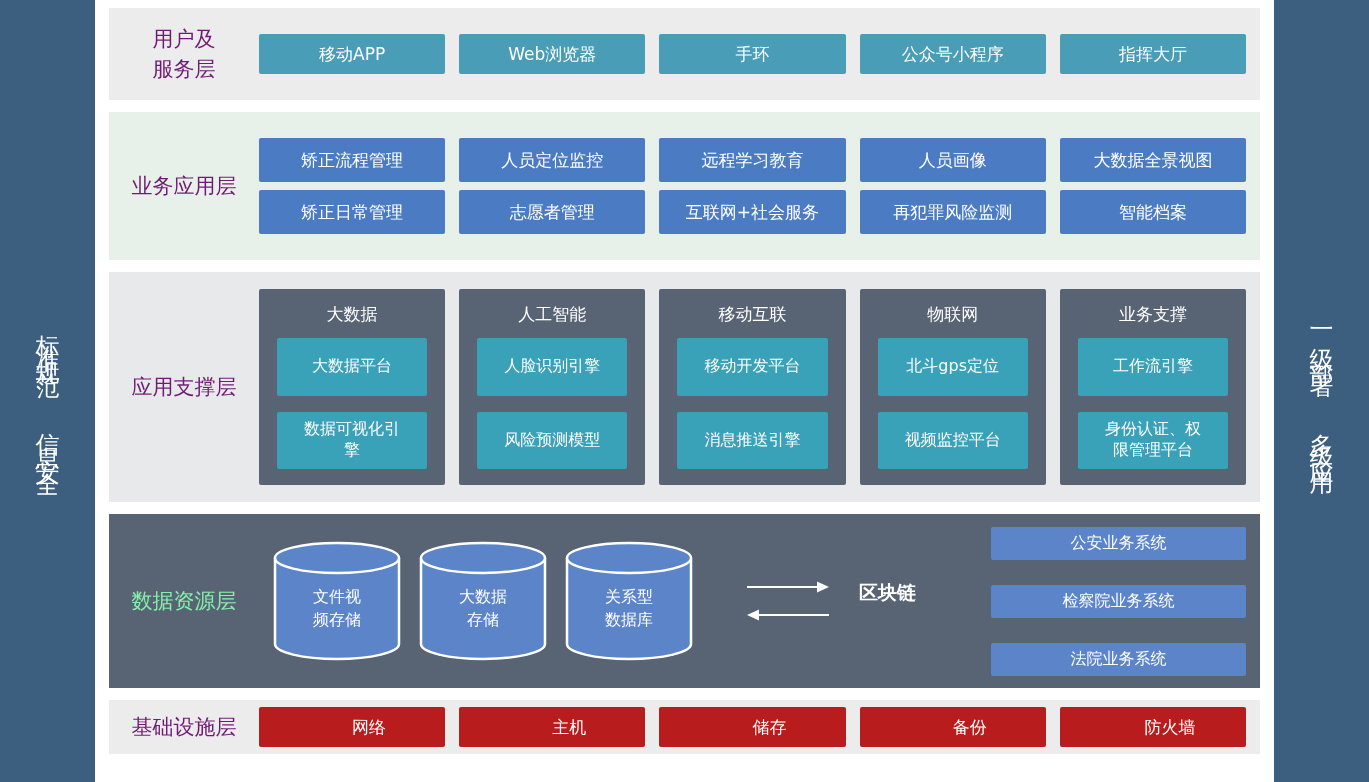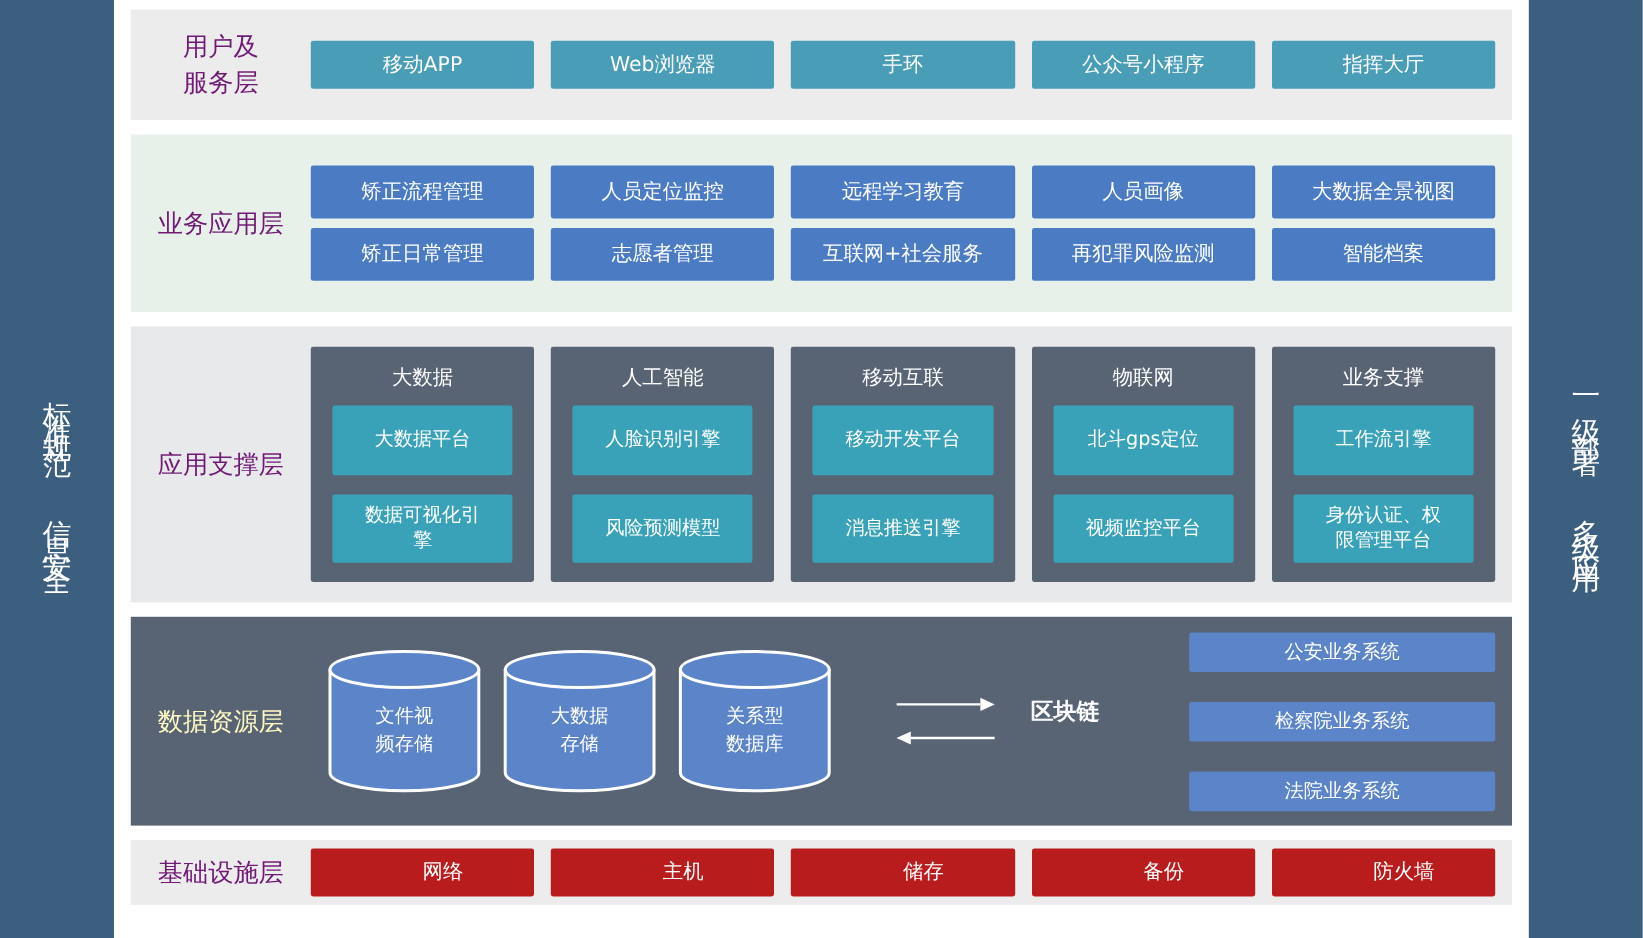--- a/index.html
+++ b/index.html
@@ -36,21 +36,21 @@
   }
   .layer { display: flex; align-items: center; }
   .layer-label {
     width: 150px; flex-shrink: 0;
     text-align: center;
     font-size: 21px;
     color: #701a75;
     white-space: pre-line;
     line-height: 1.45;
   }
-  .layer-label.light { color: #fef9c3; }
+  .layer-label.light { color: #86efac; }
   .layer-content { flex: 1; padding-right: 14px; }
 
   .grid5 {
     display: grid;
     grid-template-columns: repeat(5, 1fr);
     gap: 14px;
   }
   .box {
     display: flex; align-items: center; justify-content: center;
     color: #fff; font-size: 17px;

